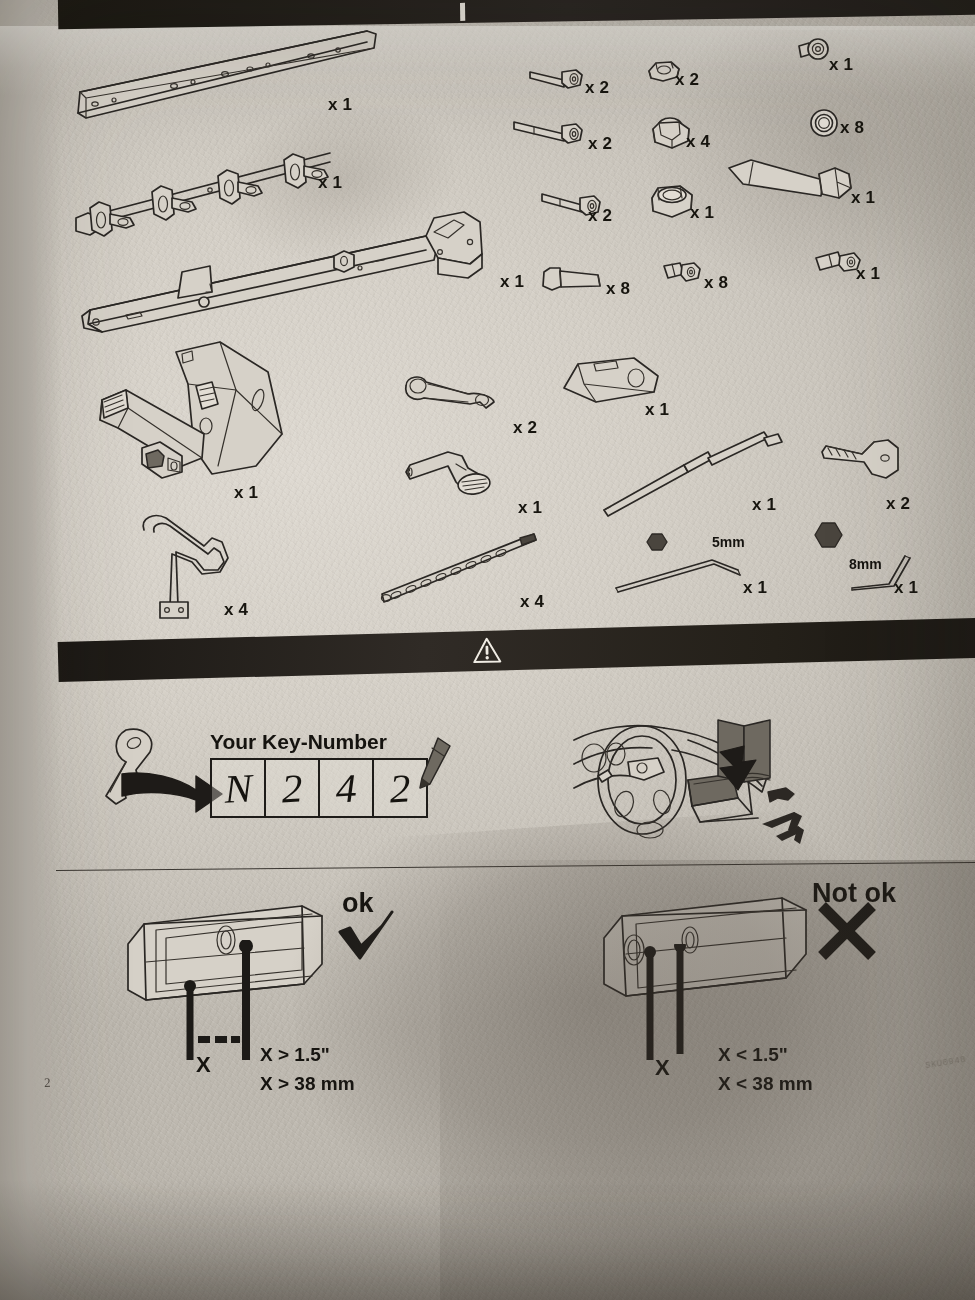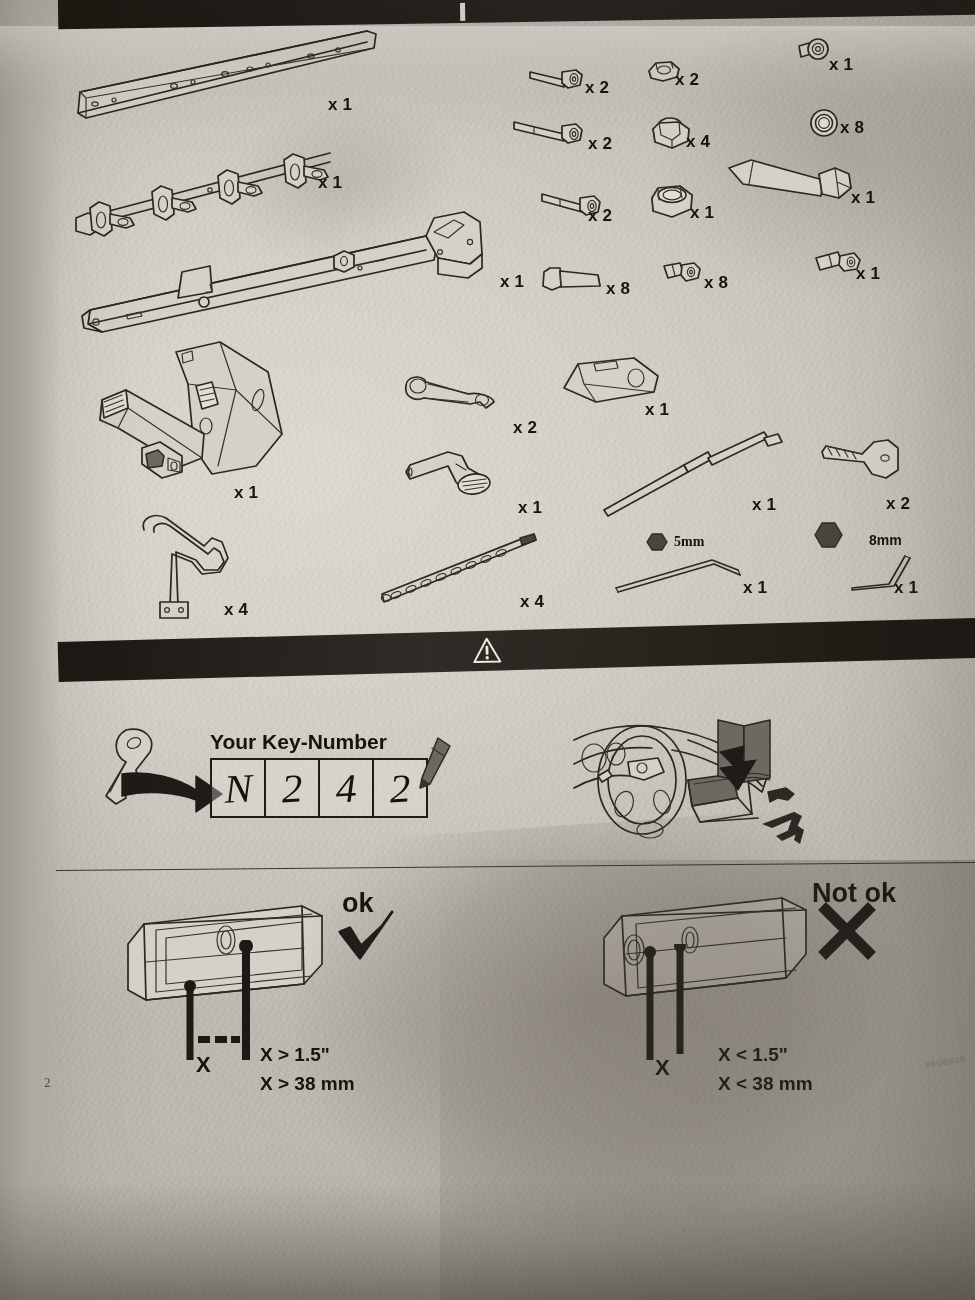--- a/index.html
+++ b/index.html
@@ -485,36 +485,36 @@
       <path class="ln-t" d="M8,12 L44,20 L56,8"></path>
     </svg>
   </div>
   <div class="lbl qty" style="left:886px;top:494px;">x 2</div>
 
   <div class="art" style="left:646px;top:530px;">
     <svg width="26" height="24" viewBox="0 0 26 24">
       <path class="fl-dk" d="M6,4 L16,4 L21,12 L16,20 L6,20 L1,12 Z"></path>
     </svg>
   </div>
-  <div class="hexlbl" style="left:674px;top:534px;font-family:Liberation Serif, serif;">5mm</div>
+  <div class="hexlbl" style="left:712px;top:534px;">5mm</div>
   <div class="art" style="left:612px;top:548px;">
     <svg width="140" height="46" viewBox="0 0 140 46">
       <path class="ln" d="M4,40 L100,12 L126,22"></path>
       <path class="ln" d="M6,44 L102,16 L128,27"></path>
       <path class="ln-t" d="M4,40 L6,44 M126,22 L128,27"></path>
     </svg>
   </div>
   <div class="lbl qty" style="left:743px;top:578px;">x 1</div>
 
   <div class="art" style="left:814px;top:520px;">
     <svg width="34" height="30" viewBox="0 0 34 30">
       <path class="fl-dk" d="M8,3 L21,3 L28,15 L21,27 L8,27 L1,15 Z"></path>
     </svg>
   </div>
-  <div class="hexlbl" style="left:849px;top:532px;margin-left:20px;">8mm</div>
+  <div class="hexlbl" style="left:849px;top:556px;">8mm</div>
   <div class="art" style="left:842px;top:548px;">
     <svg width="80" height="48" viewBox="0 0 80 48">
       <path class="ln" d="M68,10 L52,38 L10,42"></path>
       <path class="ln" d="M63,8 L47,36 L10,40"></path>
       <path class="ln-t" d="M68,10 L63,8 M10,42 L10,40"></path>
     </svg>
   </div>
   <div class="lbl qty" style="left:894px;top:578px;">x 1</div>
 
   <div class="banner banner-warn">

